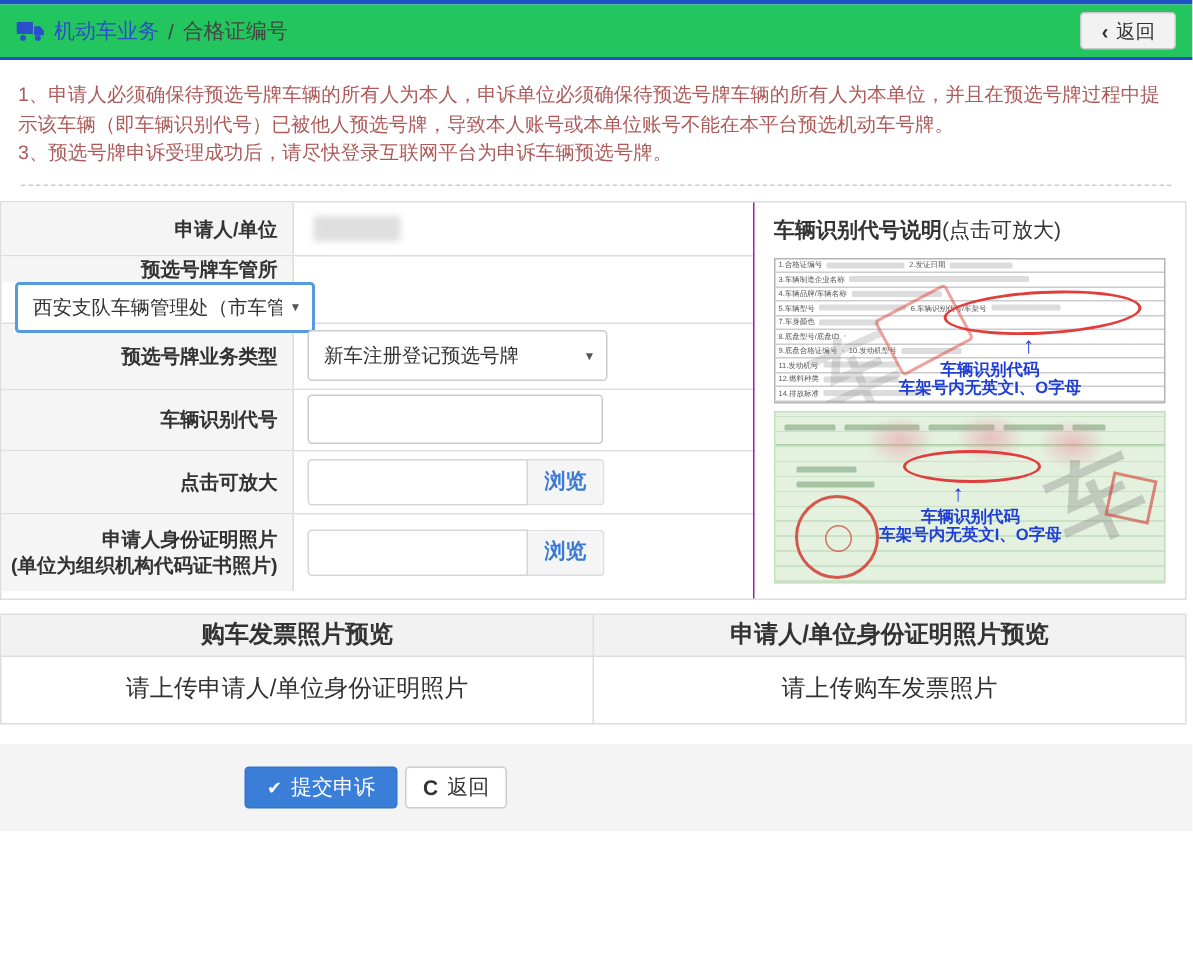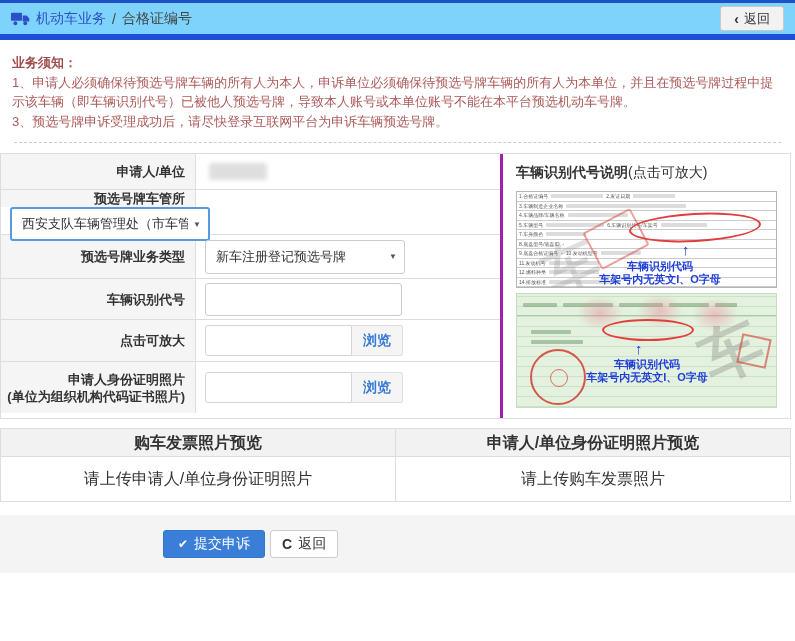--- a/index.html
+++ b/index.html
@@ -1,32 +1,32 @@
 <!DOCTYPE html>
 <html><head>
 <meta charset="utf-8">
 <style>
   * { box-sizing: border-box; margin: 0; padding: 0; }
   html,body { width:795px; height:641px; background:#fff; font-family:"Liberation Sans","DejaVu Sans",sans-serif; overflow:hidden; }
 
   .topbar { height:3px; background:#1d52c4; }
-  .header { height:37px; background:#7dd3fc; border-bottom:6px solid #1d4ed8; display:flex; align-items:center; padding:0 11px; }
+  .header { height:37px; background:#22c55e; border-bottom:2px solid #1d4ed8; display:flex; align-items:center; padding:0 11px; }
   .crumb { display:flex; align-items:center; gap:6px; font-size:14px; }
   .crumb-section { color:#2b4fc8; }
   .crumb-rest { color:#444; }
   .back-btn { margin-left:auto; background:#f2f2f2; border:1px solid #c9c9c9; border-radius:3px; height:25px; padding:0 13px; font-size:13px; color:#333; display:flex; align-items:center; gap:5px; cursor:pointer; }
   .back-chevron { font-size:14px; font-weight:bold; }
 
   .notice { padding:13px 12px 0; color:#ad5a5a; font-size:13px; line-height:19.5px; }
   .notice-title { font-weight:bold; color:#a04f4d; }
   .notice-bold { color:#e23d3d; font-weight:bold; }
   .dashed { border:none; border-top:1px dashed #ccc; margin:11px 2px 0; }
 
   .main { width:791px; border:1px solid #ddd; display:flex; margin-top:10px; }
-  .form-col { width:568px; border-right:3px solid #a21caf; }
+  .form-col { width:568px; border-right:1px solid #a21caf; }
   .frow { display:flex; border-bottom:1px solid #ddd; }
   .frow:last-child { border-bottom:none; }
   .frow:nth-child(1){ height:36px; } .frow:nth-child(2){ height:45px;flex-direction:column; }
   .frow:nth-child(3){ height:44px; } .frow:nth-child(4){ height:41px; }
   .frow:nth-child(5){ height:42px; } .frow:nth-child(6){ height:51px; }
   .flabel { width:195px; background:#f5f5f5; border-right:1px solid #ddd; display:flex; flex-direction:column; justify-content:center; align-items:flex-end; padding-right:10px; font-size:13px; color:#333; font-weight:bold; line-height:17px; text-align:right; }
   .fvalue { flex:1; display:flex; align-items:center; padding-left:9px; }
   .blur-val { width:58px; height:17px; margin-left:4px; background:#d9d9d9; border-radius:2px; filter:blur(2px); opacity:.85; }
   .sel { width:200px; height:34px; border:1px solid #ccc; border-radius:3px; background:#fff; display:flex; align-items:center; padding:0 20px 0 10px; font-size:13px; color:#333; position:relative; cursor:pointer; }
   .sel.focused { border:2px solid #569be0; }
@@ -105,21 +105,20 @@
     <span class="crumb-rest">/</span>
     <span class="crumb-rest">合格证编号</span>
   </div>
   <div class="back-btn">
     <span class="back-chevron">‹</span>
     <span>返回</span>
   </div>
 </div>
 
 <div class="notice">
-  <div class="notice-title">业务须知：</div>
   <div>1、申请人必须确保待预选号牌车辆的所有人为本人，申诉单位必须确保待预选号牌车辆的所有人为本单位，并且在预选号牌过程中提示该车辆（即车辆识别代号）已被他人预选号牌，导致本人账号或本单位账号不能在本平台预选机动车号牌。</div>
   <div>3、预选号牌申诉受理成功后，请尽快登录互联网平台为申诉车辆预选号牌。</div>
   <hr class="dashed">
 </div>
 
 <div class="main">
   <div class="form-col">
 
     <div class="frow">
       <div class="flabel">申请人/单位</div>

